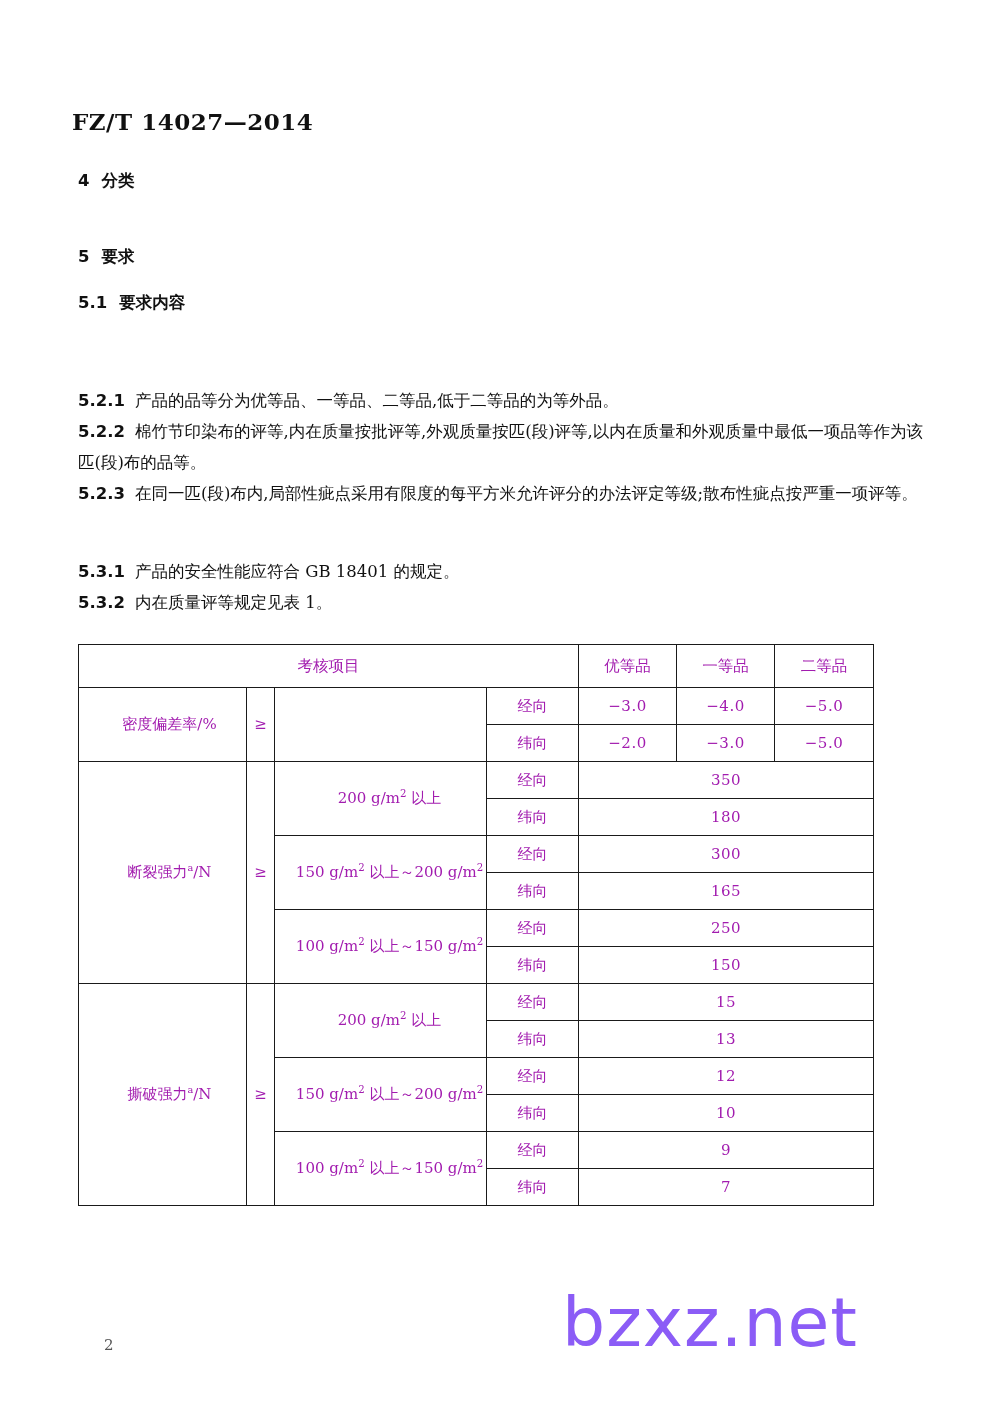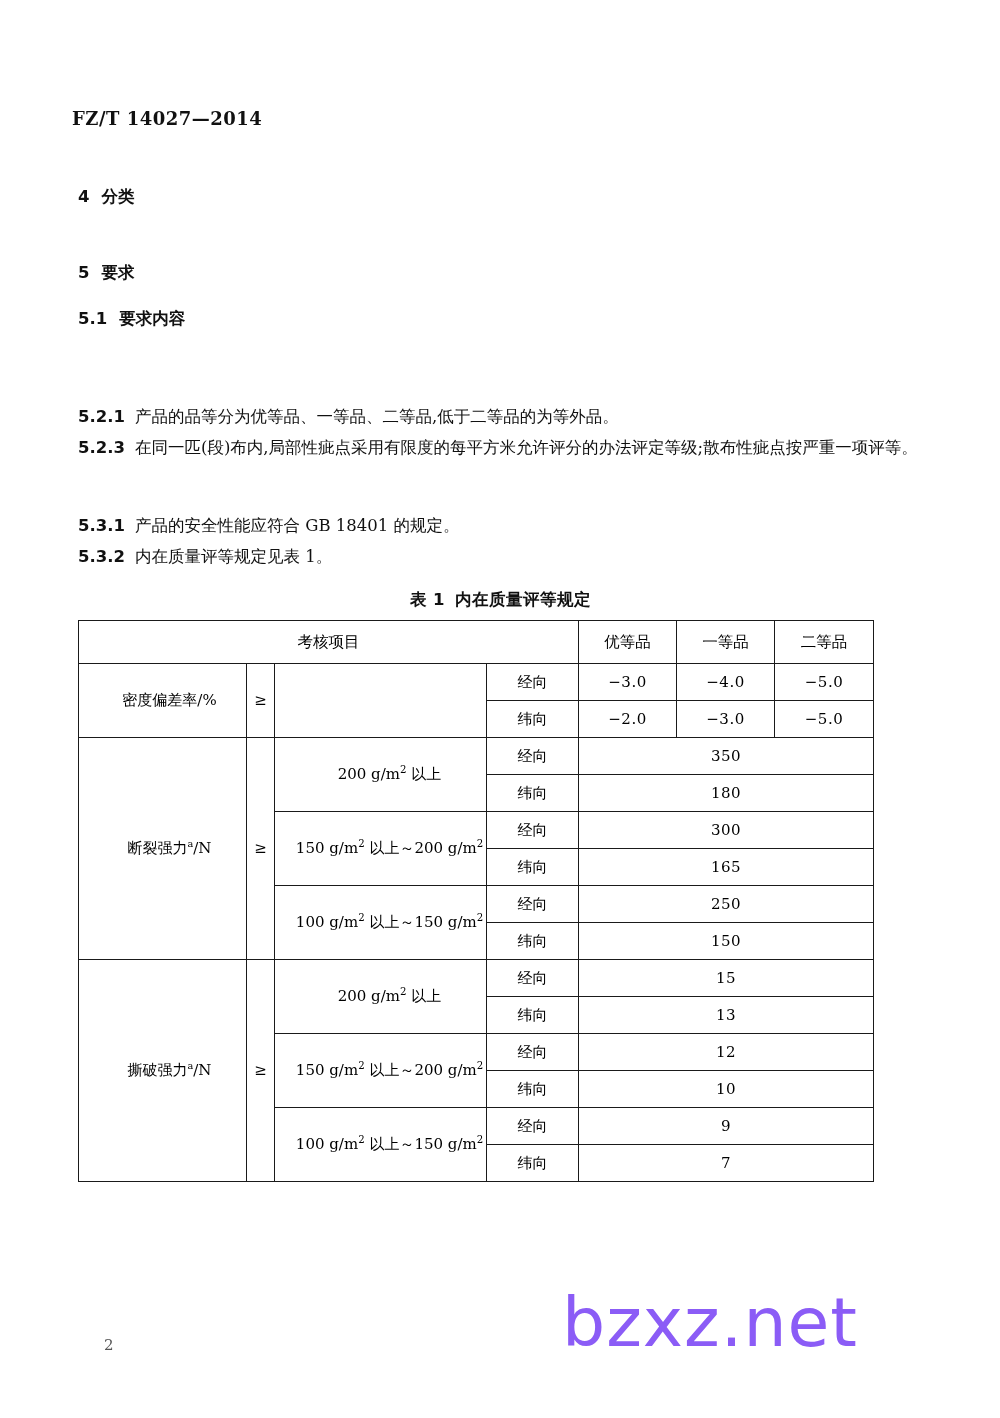--- a/index.html
+++ b/index.html
@@ -38,21 +38,21 @@
     z-index: 0;
   }
 
   
   .doc-header {
     position: absolute;
     left: 72px;
     top: 108px;
     font-family: "DejaVu Serif", "Liberation Serif", serif;
     font-weight: bold;
-    font-size: 18px;
+    font-size: 23px;
     letter-spacing: 0.5px;
     color: #111;
   }
 
   
   .content {
     position: absolute;
     left: 78px;
     top: 170px;
     width: 845px;
@@ -63,21 +63,21 @@
     font-family: "DejaVu Sans", "Liberation Sans", sans-serif;
     font-weight: bold;
     font-size: 16.5px;
     color: #111;
     margin: 0;
   }
   .clause-head .num {
     font-weight: bold;
     margin-right: 12px;
   }
-  .h-l1 { margin-top: 16px; }
+  .h-l1 { margin-top: 0; }
 
   .para {
     font-size: 16.5px;
     line-height: 31px;
     margin: 0;
     text-align: justify;
     color: #111;
   }
   .para.indent { text-indent: 2em; }
   .para .lbl {
@@ -106,21 +106,21 @@
     border-collapse: collapse;
     width: 795px;
     margin: 0;
     table-layout: fixed;
     background: transparent;
   }
   table.spec td, table.spec th {
     border: 1px solid #1a1a1a;
     font-weight: normal;
     font-size: 15px;
-    color: #000000;
+    color: #a21caf;
     padding: 0;
     text-align: center;
     vertical-align: middle;
     height: 36px;
     background: transparent;
   }
   table.spec th {
     height: 42px;
     font-size: 15.5px;
   }
@@ -192,38 +192,38 @@
     </div>
     <div class="sp-lg"></div>
 
     <div class="sp-xl"></div>
 
     <div class="sp-md"></div>
     <p class="para">
       <span class="lbl">5.2.1</span><span>产品的品等分为优等品、一等品、二等品,低于二等品的为等外品。</span>
     </p>
     <p class="para">
+      <span class="lbl">5.2.2</span><span>棉竹节印染布的评等,内在质量按批评等,外观质量按匹(段)评等,以内在质量和外观质量中最低一项品等作为该匹(段)布的品等。</span>
+    </p>
+    <p class="para">
       <span class="lbl">5.2.3</span><span>在同一匹(段)布内,局部性疵点采用有限度的每平方米允许评分的办法评定等级;散布性疵点按严重一项评等。</span>
     </p>
 
     <div class="sp-xl"></div>
 
     <div class="sp-md"></div>
     <p class="para">
       <span class="lbl">5.3.1</span><span>产品的安全性能应符合 GB 18401 的规定。</span>
     </p>
     <p class="para">
       <span class="lbl">5.3.2</span><span>内在质量评等规定见表 1。</span>
     </p>
 
     <div class="sp-md"></div>
 
-    <p class="table-caption">
-      <span class="cap-num">表 1</span><span>内在质量评等规定</span>
-    </p>
 
     <div class="sp-sm"></div>
 
     <table class="spec">
       <colgroup>
         <col style="width:168px">
         <col style="width:28px">
         <col style="width:212px">
         <col style="width:92px">
         <col style="width:98px">

